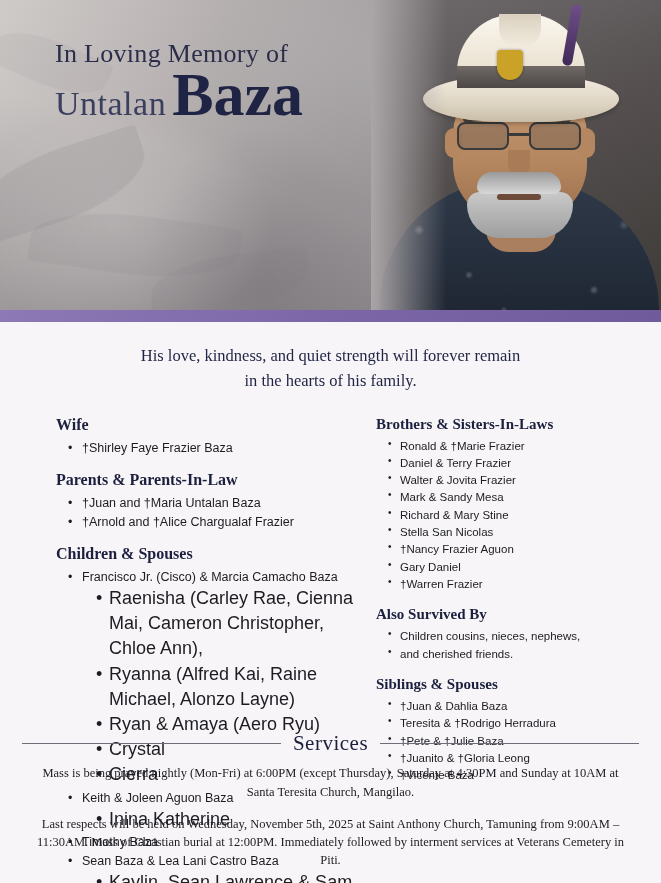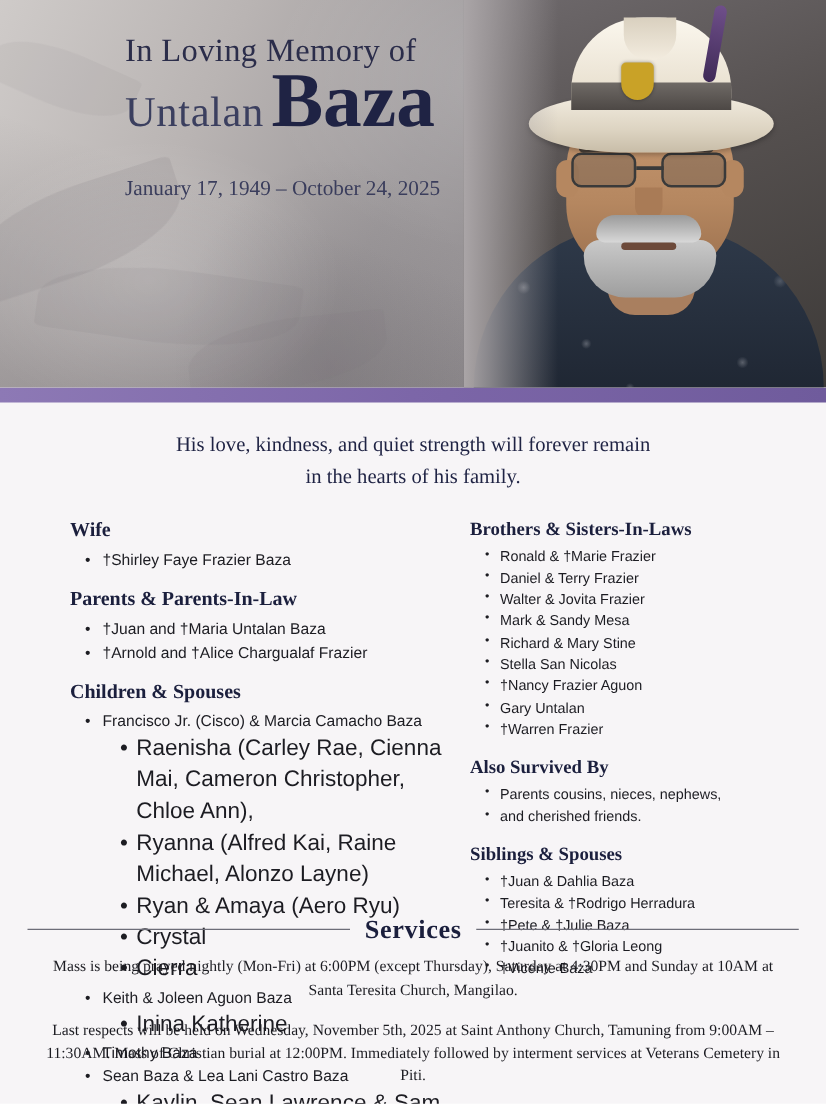--- a/index.html
+++ b/index.html
@@ -149,22 +149,21 @@
     position: absolute; left: 196px; top: 4px; width: 10px; height: 62px;
     background: linear-gradient(180deg, #6f4f8a, #3f2a57);
     border-radius: 6px; transform: rotate(10deg); z-index: 6;
   }
 
   .header-text {
     position: absolute;
     left: 0; top: 0;
     width: 400px; height: 296px;
     z-index: 7;
-    padding: 26px 0 0 55px;
-    margin-left: 45px;
+    padding: 39px 0 0 55px;
   }
   .in-loving {
     font-family: "Liberation Serif", serif;
     font-size: 26px;
     color: #2b2d4a;
     letter-spacing: 0.3px;
   }
   .first-name {
     font-family: "Liberation Serif", serif;
     font-size: 70px;
@@ -295,21 +294,21 @@
     margin-bottom: 8px;
   }
   .services-head .rule {
     flex: 1 1 auto;
     height: 1px;
     background: #6d6d78;
   }
   .services-title {
     font-family: "Liberation Serif", serif;
     font-size: 21px;
-    font-weight: 700;
+    font-weight: 400;
     color: #1b1f3d;
     letter-spacing: 0.5px;
   }
   .services-p {
     font-family: "Liberation Serif", serif;
     text-align: center;
     font-size: 12.5px;
     color: #1c1c22;
     line-height: 1.45;
     margin: 0 0 14px 0;
@@ -356,21 +355,20 @@
       <div class="p-hat-brim"></div>
       <div class="portrait-fade"></div>
     </div>
 
     <div class="header-text">
       <div class="in-loving">In Loving Memory of</div>
       <div class="name-row2">
         <span class="middle-name">Untalan</span>
         <span class="last-name">Baza</span>
       </div>
-      <div class="dates">January 17, 1949 – October 24, 2025</div>
     </div>
   </div>
 
   <div class="purple-bar"></div>
 
   <div class="tribute">
     <div>His love, kindness, and quiet strength will  forever remain</div>
     <div>in the hearts of his family.</div>
   </div>
 
@@ -421,27 +419,27 @@
 
       <div class="sec-title first">Brothers &amp; Sisters-In-Laws</div>
       <ul class="lvl1">
         <li>Ronald &amp; †Marie Frazier</li>
         <li>Daniel &amp; Terry Frazier</li>
         <li>Walter &amp; Jovita Frazier</li>
         <li>Mark &amp; Sandy Mesa</li>
         <li>Richard &amp; Mary Stine</li>
         <li>Stella San Nicolas</li>
         <li>†Nancy Frazier Aguon</li>
-        <li>Gary Untalan</li>
+        <li>Gary Daniel</li>
         <li>†Warren Frazier</li>
       </ul>
 
       <div class="sec-title">Also Survived By</div>
       <ul class="lvl1">
-        <li>Parents cousins, nieces, nephews,</li>
+        <li>Children cousins, nieces, nephews,</li>
         <li>and cherished friends.</li>
       </ul>
 
       <div class="sec-title">Siblings &amp; Spouses</div>
       <ul class="lvl1">
         <li>†Juan &amp; Dahlia Baza</li>
         <li>Teresita &amp; †Rodrigo Herradura</li>
         <li>†Pete &amp; †Julie Baza</li>
         <li>†Juanito &amp; †Gloria Leong</li>
         <li>†Vicente Baza</li>

